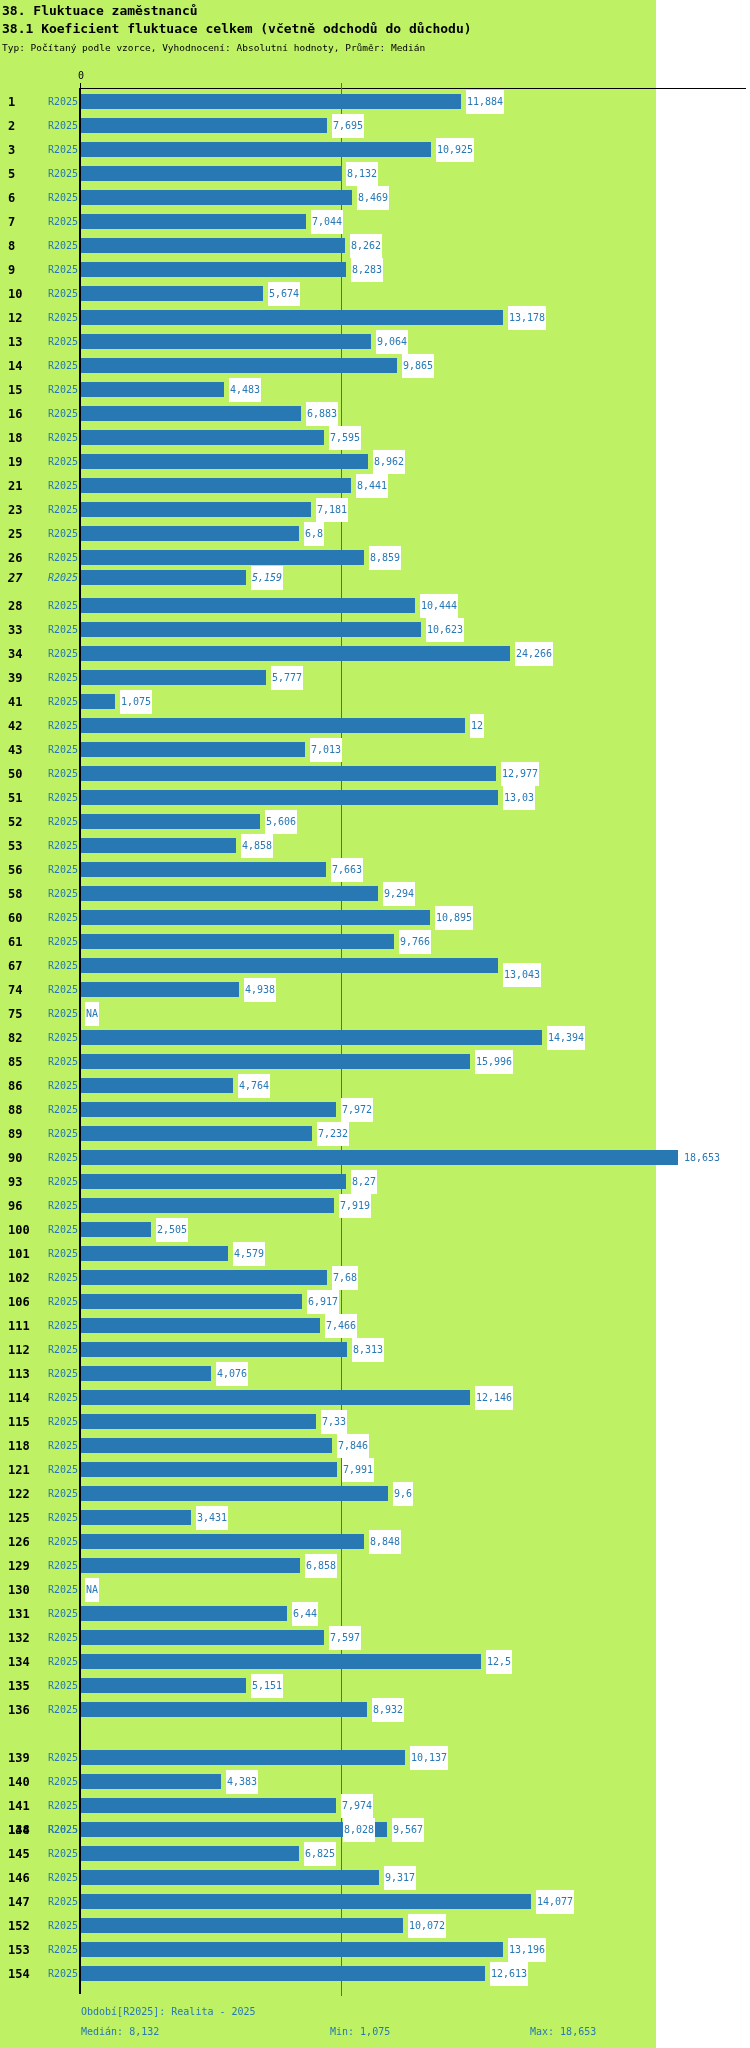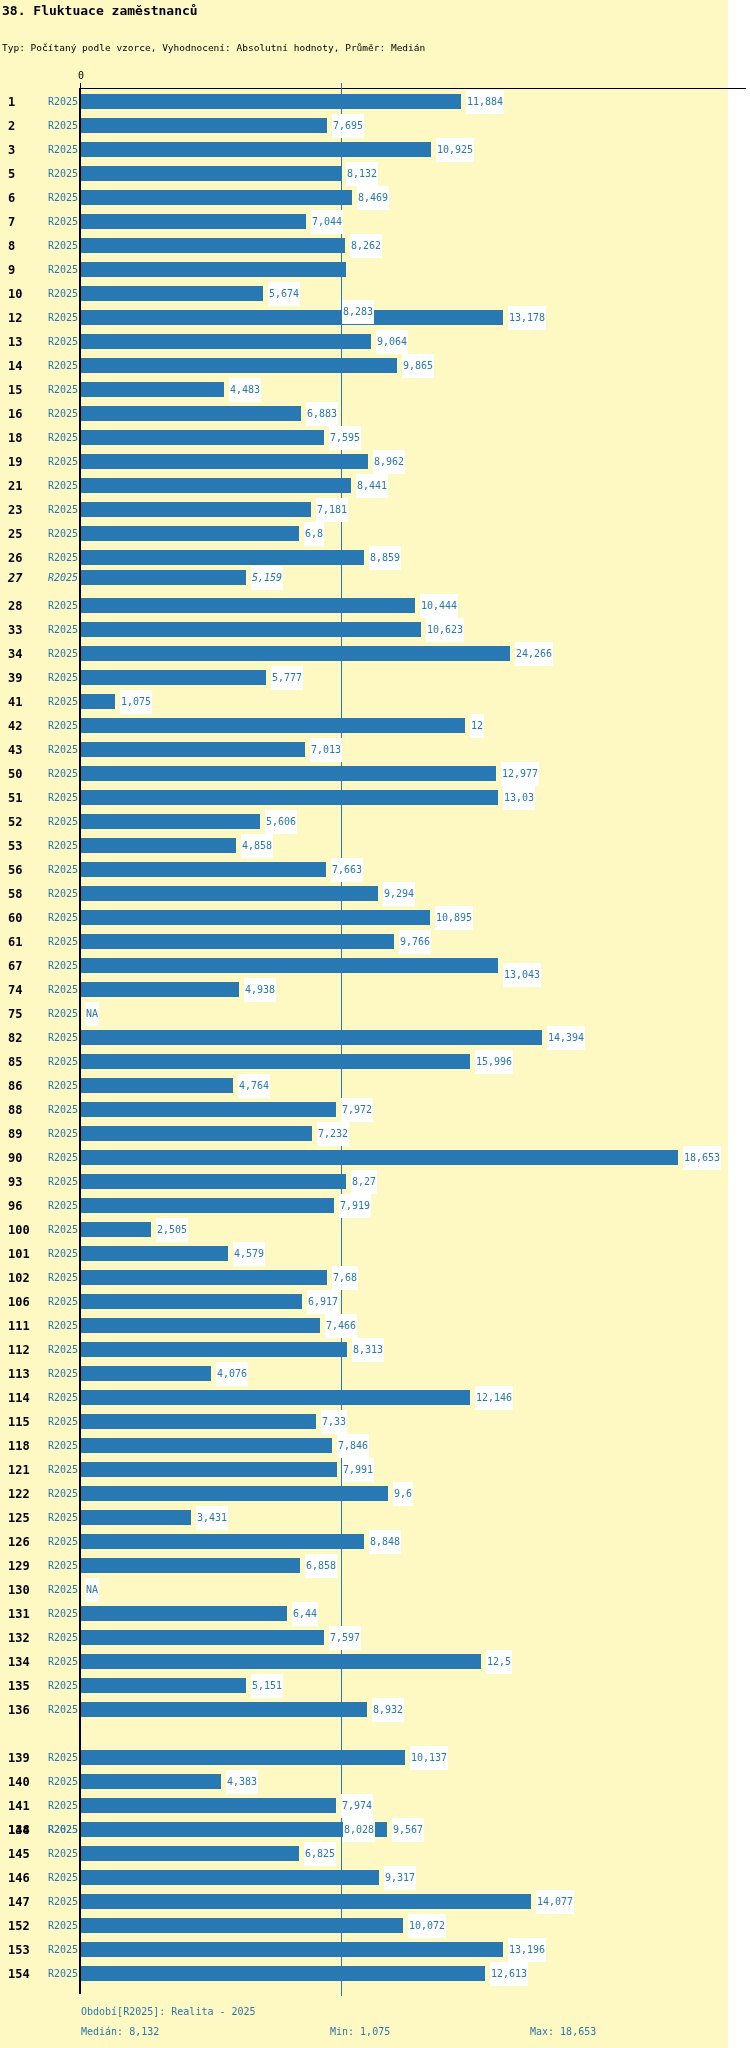--- a/index.html
+++ b/index.html
@@ -6,21 +6,21 @@
     --bar:#2878b4;
     --blue:#2878b4;
     --axis:#000000;
   }
   html,body{margin:0;padding:0}
   body{
     width:750px;height:2048px;background:#ffffff;
     font-family:"DejaVu Sans Mono", monospace;color:#000;
     overflow:hidden;
   }
-  .page{position:relative;width:728px;height:2048px;background:#fef9c3}
+  .page{position:relative;width:656px;height:2048px;background:#bef264}
   .t1{position:absolute;left:2px;top:3px;font-size:13px;font-weight:bold;white-space:pre}
   .t2{position:absolute;left:2px;top:21px;font-size:13px;font-weight:bold;white-space:pre}
   .meta{position:absolute;left:2px;top:42px;font-size:9.5px;white-space:pre}
   .zero-label{position:absolute;left:74px;top:70px;width:14px;text-align:center;font-size:10px;color:#000}
   .zero-tick{position:absolute;left:80px;top:83px;width:1px;height:10px;background:var(--axis)}
   .x-axis{position:absolute;left:80px;top:88px;width:666px;height:1px;background:var(--axis)}
   .y-axis{position:absolute;left:79px;top:88px;width:2px;height:1906px;background:var(--axis);z-index:2}
   .median{position:absolute;left:341px;top:83px;width:1px;height:1913px;background:var(--blue);z-index:1}
   .row{position:absolute;left:0;right:0;height:24px}
   .rid{position:absolute;left:8px;top:0;line-height:24px;font-weight:bold;font-size:12px;color:#000}
@@ -31,20 +31,21 @@
   .f-stat{position:absolute;top:2026px;font-size:10px;color:var(--blue);white-space:pre}
   .f-median{left:81px}
   .f-min{left:330px}
   .f-max{left:530px}
 </style>
 </head>
 <body>
 
 <div class="page">
   <div class="t1">38. Fluktuace zaměstnanců</div>
+  <div class="t2">38.1 Koeficient fluktuace celkem (včetně odchodů do důchodu)</div>
   <div class="meta">Typ: Počítaný podle vzorce, Vyhodnocení: Absolutní hodnoty, Průměr: Medián</div>
 
   <div id="chart">
     <div class="zero-label">0</div>
     <div class="zero-tick"></div>
     <div class="x-axis"></div>
     <div class="y-axis"></div>
     <div class="median"></div>
   <div class="row" style="top: 90px;">
         <span class="rid">1</span>
@@ -85,21 +86,21 @@
       <div class="row" style="top: 234px;">
         <span class="rid">8</span>
         <span class="rser">R2025</span>
         <div class="rbar" style="width: 264px;"></div>
         <span class="rval" style="left: 350px;">8,262</span>
       </div>
       <div class="row" style="top: 258px;">
         <span class="rid">9</span>
         <span class="rser">R2025</span>
         <div class="rbar" style="width: 265px;"></div>
-        <span class="rval" style="left: 342px; margin-top: 42px;">8,283</span>
+        <span class="rval" style="left: 351px;">8,283</span>
       </div>
       <div class="row" style="top: 282px;">
         <span class="rid">10</span>
         <span class="rser">R2025</span>
         <div class="rbar" style="width: 182px;"></div>
         <span class="rval" style="left: 268px;">5,674</span>
       </div>
       <div class="row" style="top: 306px;">
         <span class="rid">12</span>
         <span class="rser">R2025</span>

